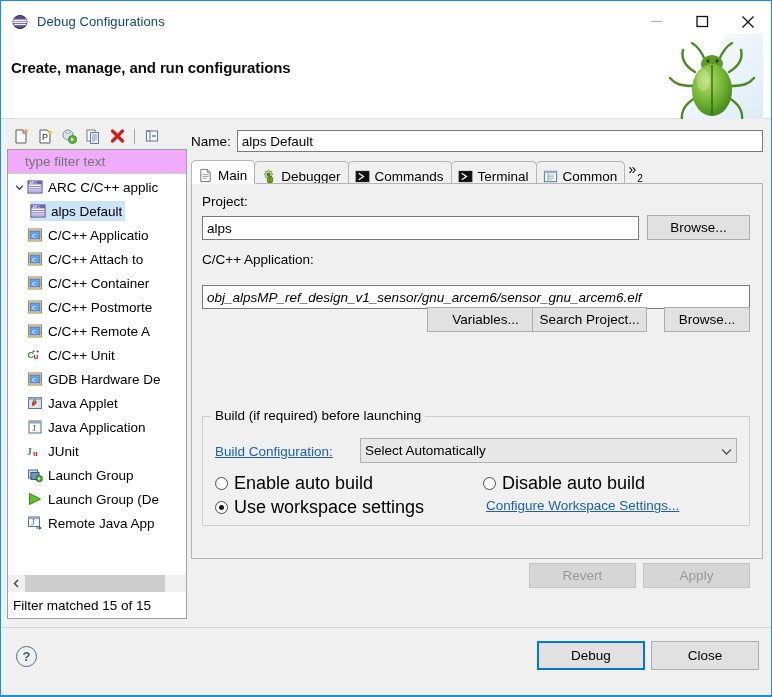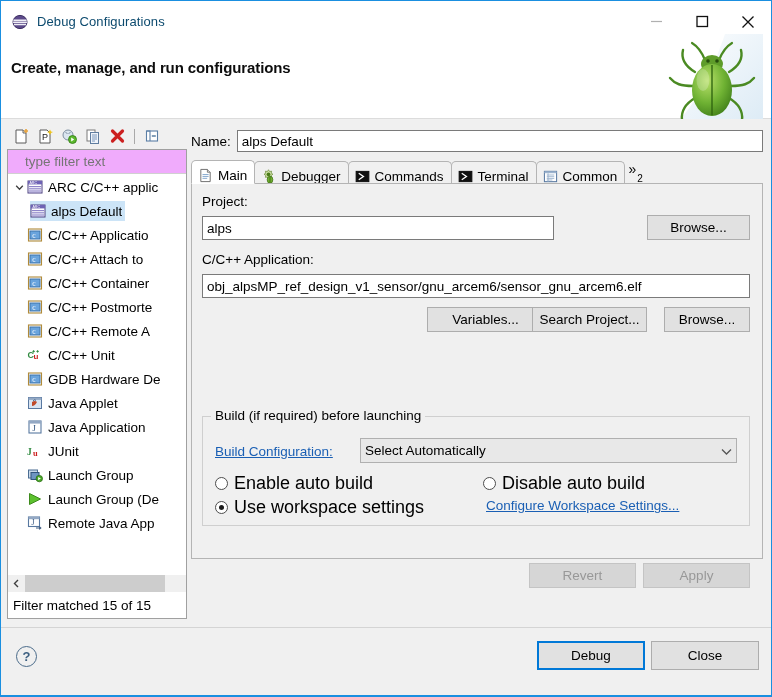--- a/index.html
+++ b/index.html
@@ -807,27 +807,27 @@
           <div class="tab overflow">
             <span>»</span>
             <span style="font-size: 10px; align-self: flex-end; margin-left: 1px;">2</span>
           </div>
         </div>
 
       <div id="tabbody">
 
         <div class="fld-label" style="left:10px; top:10px;">Project:</div>
 
-        <input class="txtbox" style="left: 10px; top: 32px; width: 352px;" type="text" value="alps">
+        <input class="txtbox" style="left: 10px; top: 32px; width: 437px;" type="text" value="alps">
 
         <div class="btn" style="left:455px; top:31px; width:103px;">Browse...</div>
 
         <div class="fld-label" style="left:10px; top:68px;">C/C++ Application:</div>
 
-        <input class="txtbox" style="left: 10px; top: 90px; width: 548px;" type="text" value="obj_alpsMP_ref_design_v1_sensor/gnu_arcem6/sensor_gnu_arcem6.elf">
+        <input class="txtbox" style="left: 10px; top: 101px; width: 548px; font-style: italic;" type="text" value="obj_alpsMP_ref_design_v1_sensor/gnu_arcem6/sensor_gnu_arcem6.elf">
 
         <div class="btn" style="left:235px; top:123px; width:117px;">Variables...</div>
         <div class="btn" style="left:340px; top:123px; width:115px;">Search Project...</div>
         <div class="btn" style="left:472px; top:123px; width:86px;">Browse...</div>
 
         <div id="buildgroup">
           <div id="buildgroup-title">Build (if required) before launching</div>
 
           <span class="linklabel" style="position:absolute; left:12px; top:27px;">Build Configuration:</span>
 

